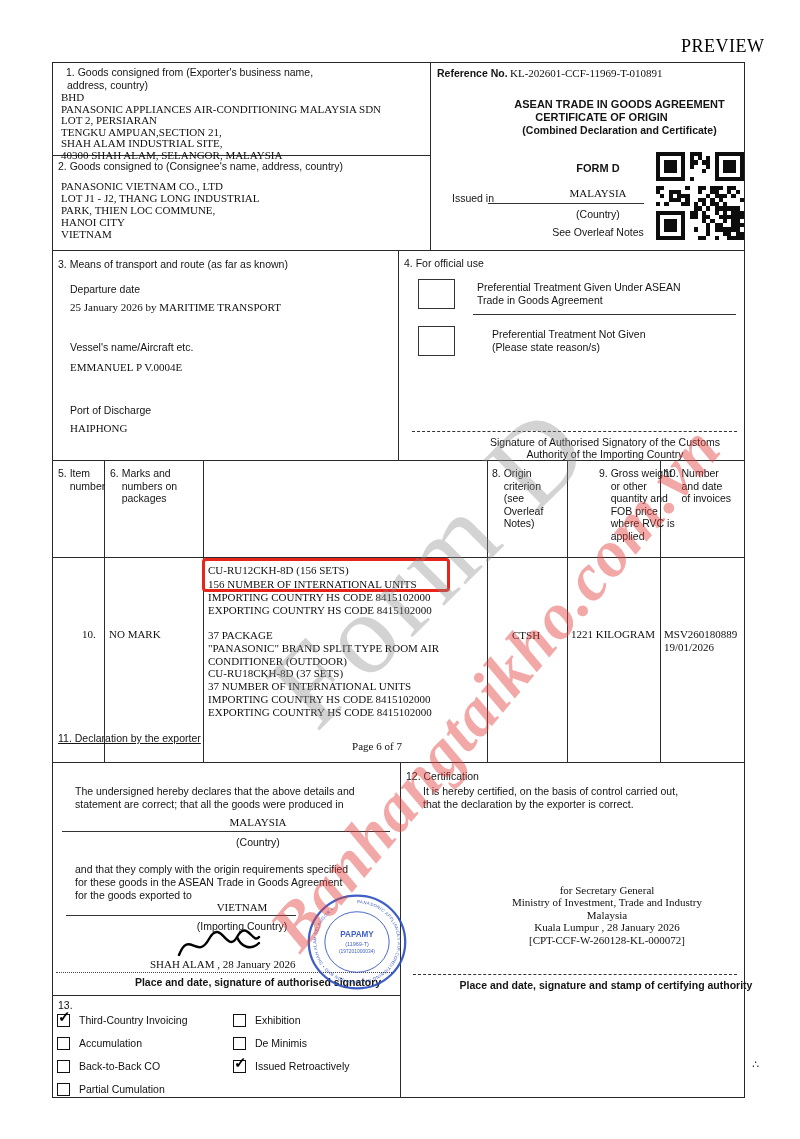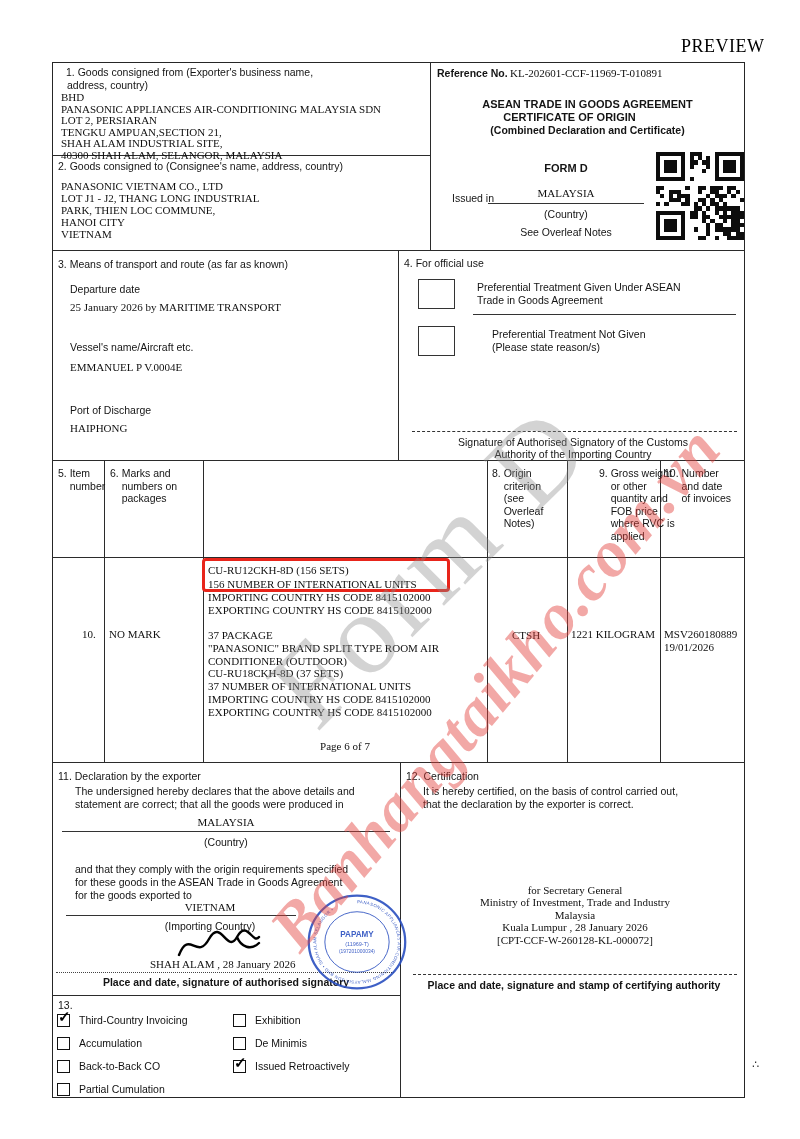--- a/index.html
+++ b/index.html
@@ -2,21 +2,21 @@
 <html><head>
 <meta charset="utf-8">
 <style>
   html,body{margin:0;padding:0;background:#ffffff;}
   .page{position:relative;width:800px;height:1139px;background:#fff;overflow:hidden;
         font-family:"Liberation Sans",sans-serif;color:#111;border-radius:22px;}
   .abs{position:absolute;}
   .lab{font:10.5px/12.5px "Liberation Sans",sans-serif;color:#141414;}
   .val{font:11px/12px "Liberation Serif",serif;color:#101010;}
   .b{font-weight:bold;}
-  .center{text-align:center;}
+  .center{text-align:center;margin-left:32px;}
   .hline{position:absolute;background:#2b2b2b;height:1.4px;}
   .vline{position:absolute;background:#2b2b2b;width:1.4px;}
   .dashedline{position:absolute;height:0;border-top:1.4px dashed #333;background:none;}
   .dottedline{position:absolute;height:0;border-top:1.6px dotted #444;background:none;}
   .thinline{position:absolute;background:#333;height:1.1px;}
   .outer{position:absolute;left:52px;top:62px;width:693px;height:1036px;border:1.8px solid #262626;box-sizing:border-box;}
   .preview{position:absolute;left:681px;top:36px;font:18px "Liberation Serif",serif;letter-spacing:.5px;color:#000;}
   
   .wm{position:absolute;pointer-events:none;white-space:nowrap;}
   .wm-gray{left:110px;top:500px;width:640px;text-align:center;transform:rotate(-45deg);transform-origin:center;
@@ -362,21 +362,21 @@
       <div>37 NUMBER OF INTERNATIONAL UNITS</div>
       <div>IMPORTING COUNTRY HS CODE 8415102000</div>
       <div>EXPORTING COUNTRY HS CODE 8415102000</div>
     </div>
   <div class="abs val" style="left:512px;top:592px;margin-top:37px;">CTSH</div>
   <div class="abs val" style="left:571px;top:628px;">1221 KILOGRAM</div>
   <div class="abs val" style="left:664px;top:628px;">MSV260180889</div>
   <div class="abs val" style="left:664px;top:641px;">19/01/2026</div>
   <div class="abs val center" style="left:203px;top:740px;width:284px;">Page 6 of 7</div>
 
-  <div class="abs lab" style="left:58px;top:770px;">11. Declaration by the exporter</div>
+  <div class="abs lab" style="left:58px;top:732px;text-decoration:underline;">11. Declaration by the exporter</div>
   <div class="abs lab" style="left:75px;top:785px;line-height:13px;">
       <div>The undersigned hereby declares that the above details and</div>
       <div>statement are correct; that all the goods were produced in</div>
     </div>
   <div class="abs val center" style="left:60px;top:816px;width:332px;">MALAYSIA</div>
   <div class="thinline" style="left:62px;top:831px;width:328px;"></div>
   <div class="abs lab center" style="left:60px;top:836px;width:332px;">(Country)</div>
   <div class="abs lab" style="left:75px;top:863px;line-height:13px;">
       <div>and that they comply with the origin requirements specified</div>
       <div>for these goods in the ASEAN Trade in Goods Agreement</div>

